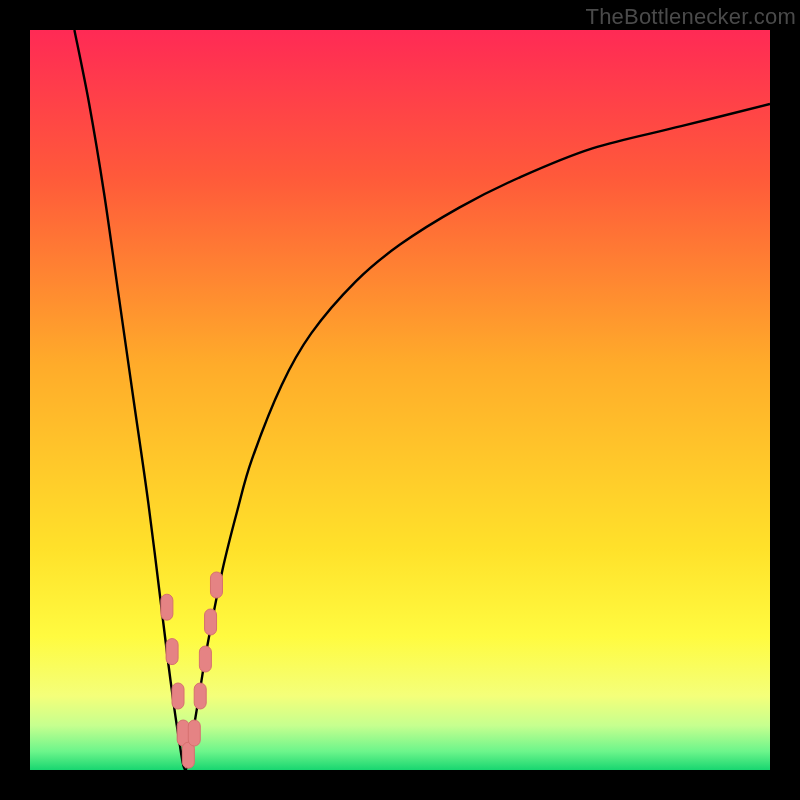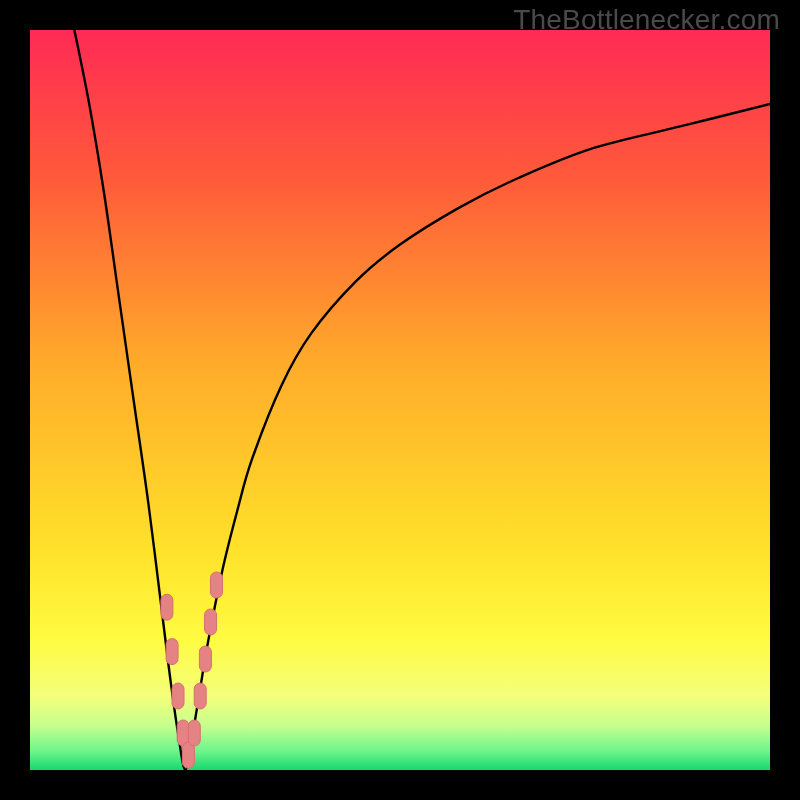--- a/index.html
+++ b/index.html
@@ -22,23 +22,23 @@
   .plot-area {
     position: absolute;
     left: 0;
     top: 0;
     width: 740px;
     height: 740px;
   }
   .watermark {
     position: absolute;
     top: 4px;
-    right: 20px;
+    right: 4px;
     color: #4a4a4a;
-    font-size: 28px;
+    font-size: 22px;
     font-weight: 500;
     letter-spacing: 0.2px;
     user-select: none;
   }
 </style>
 </head>
 <body>
 
 <div class="frame">
   <svg class="plot-area" viewBox="0 0 740 740" preserveAspectRatio="none">

